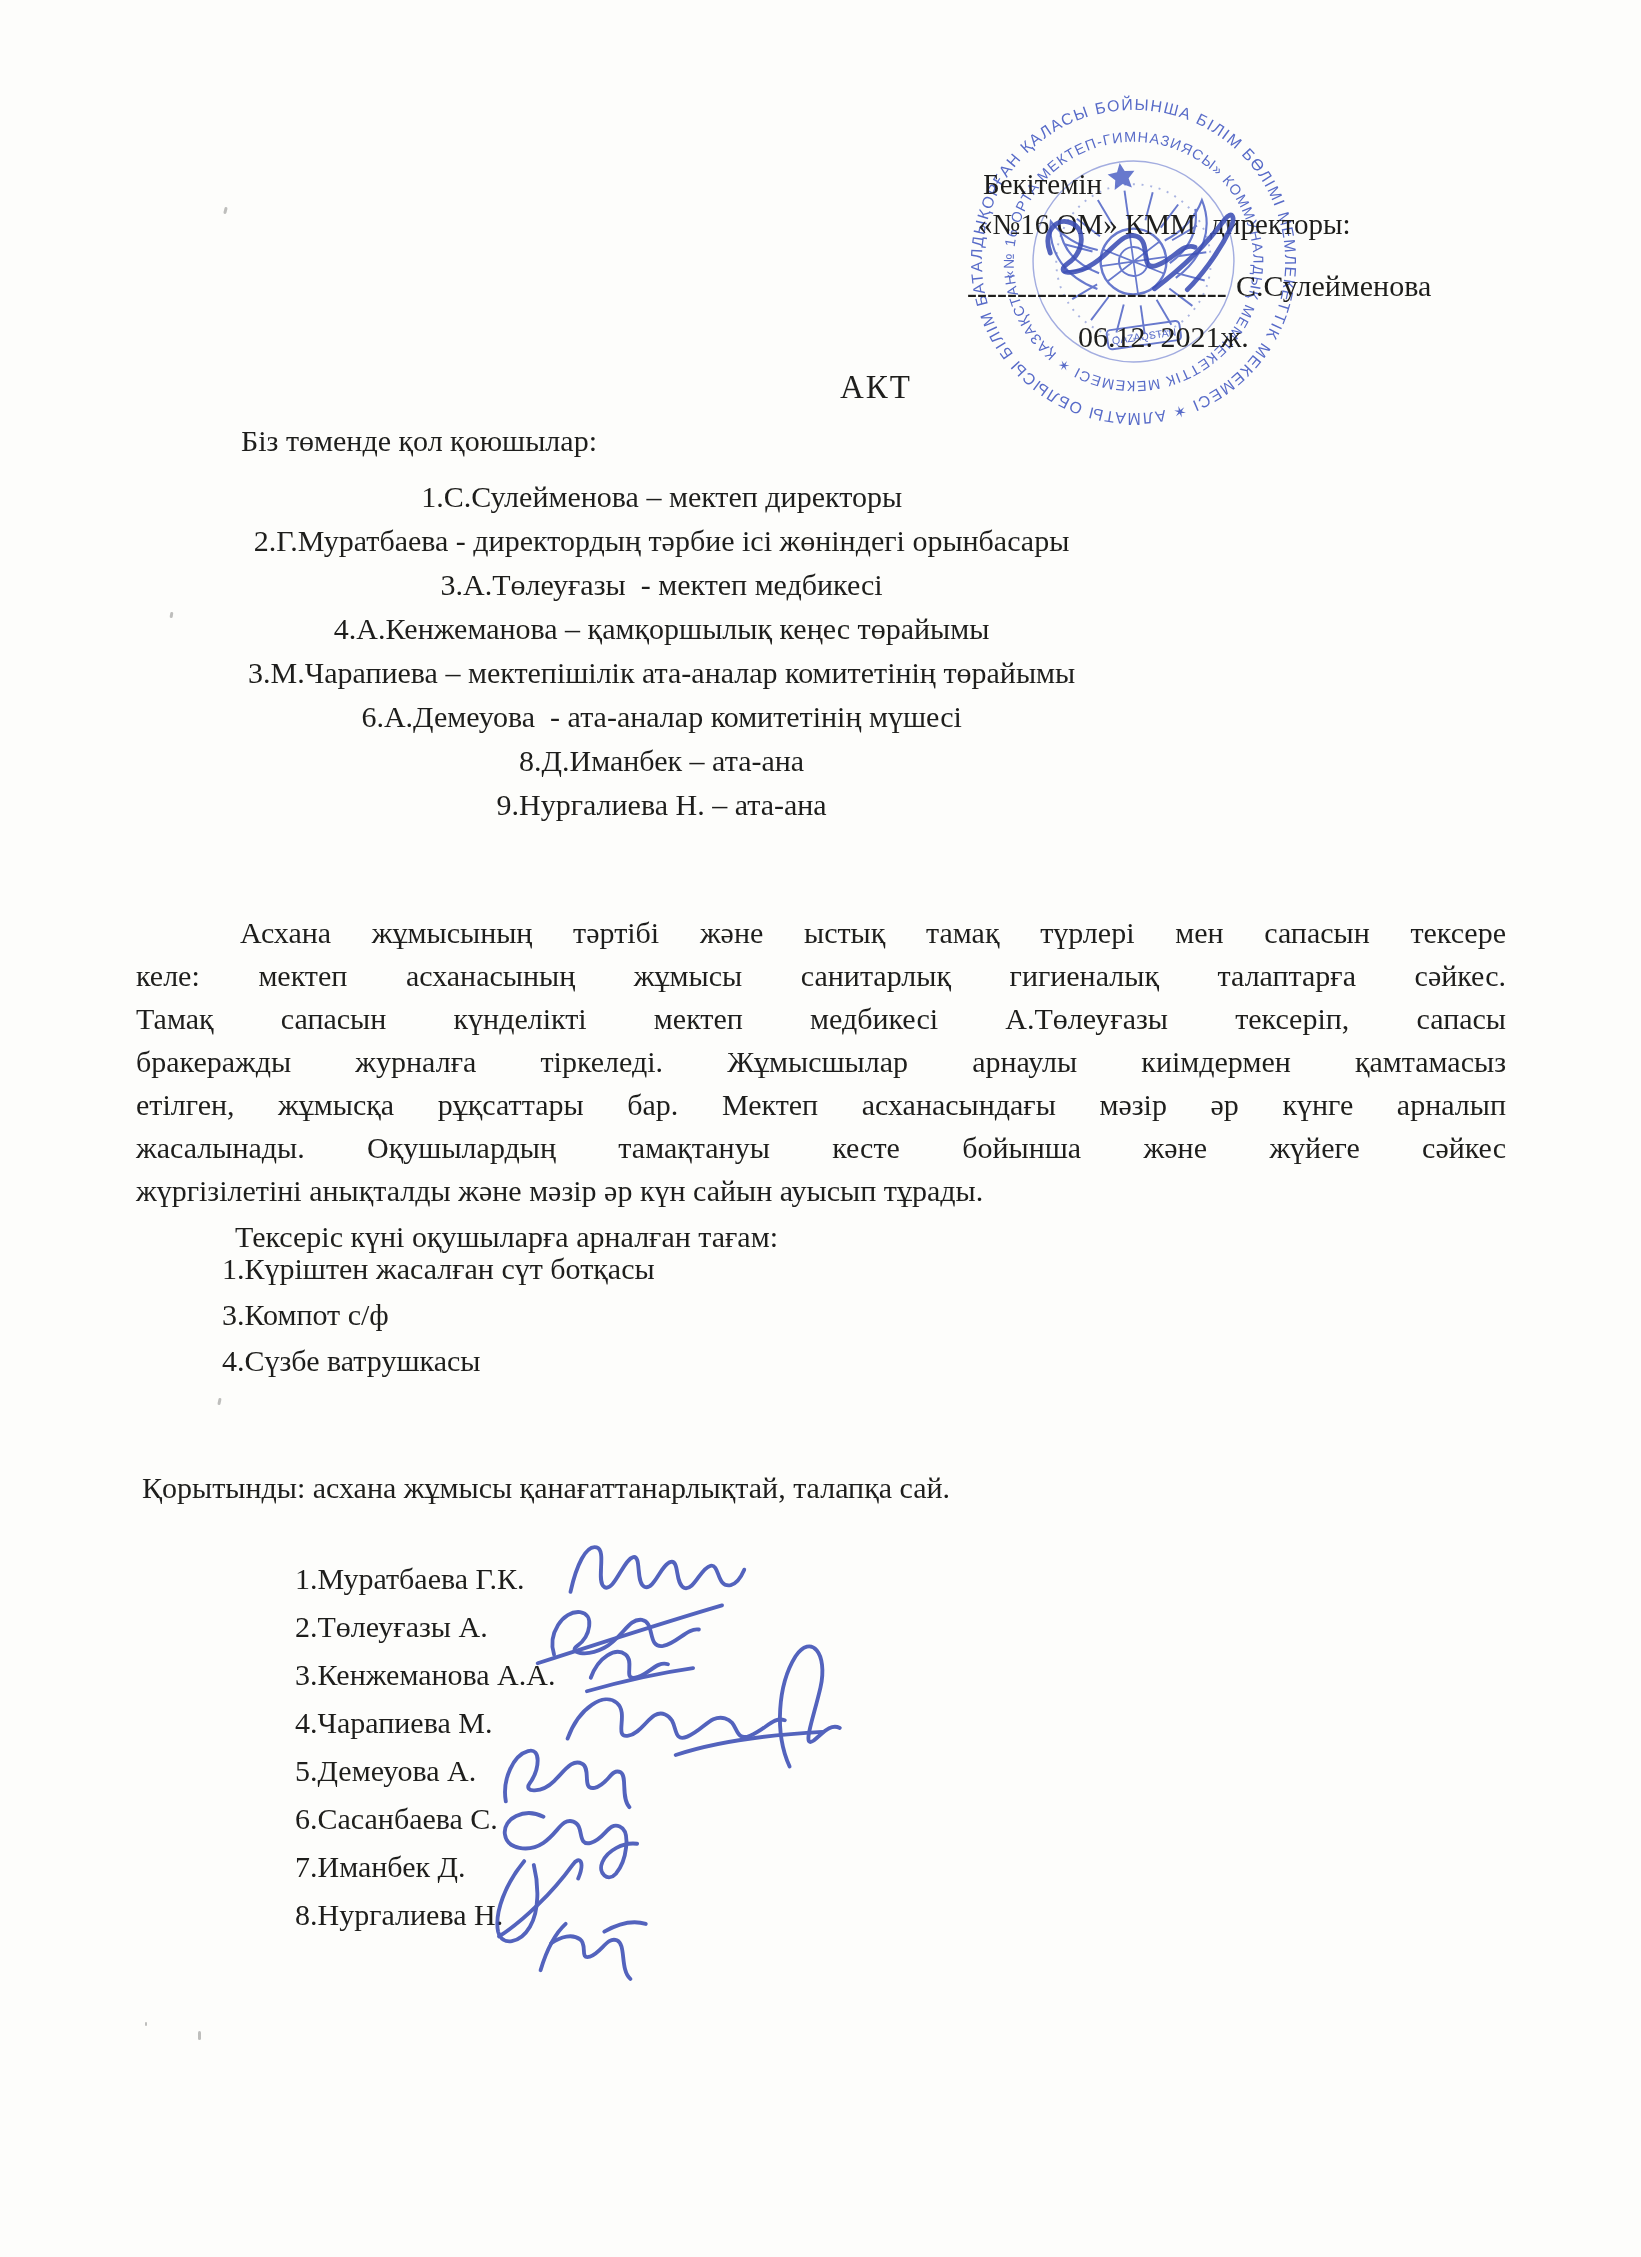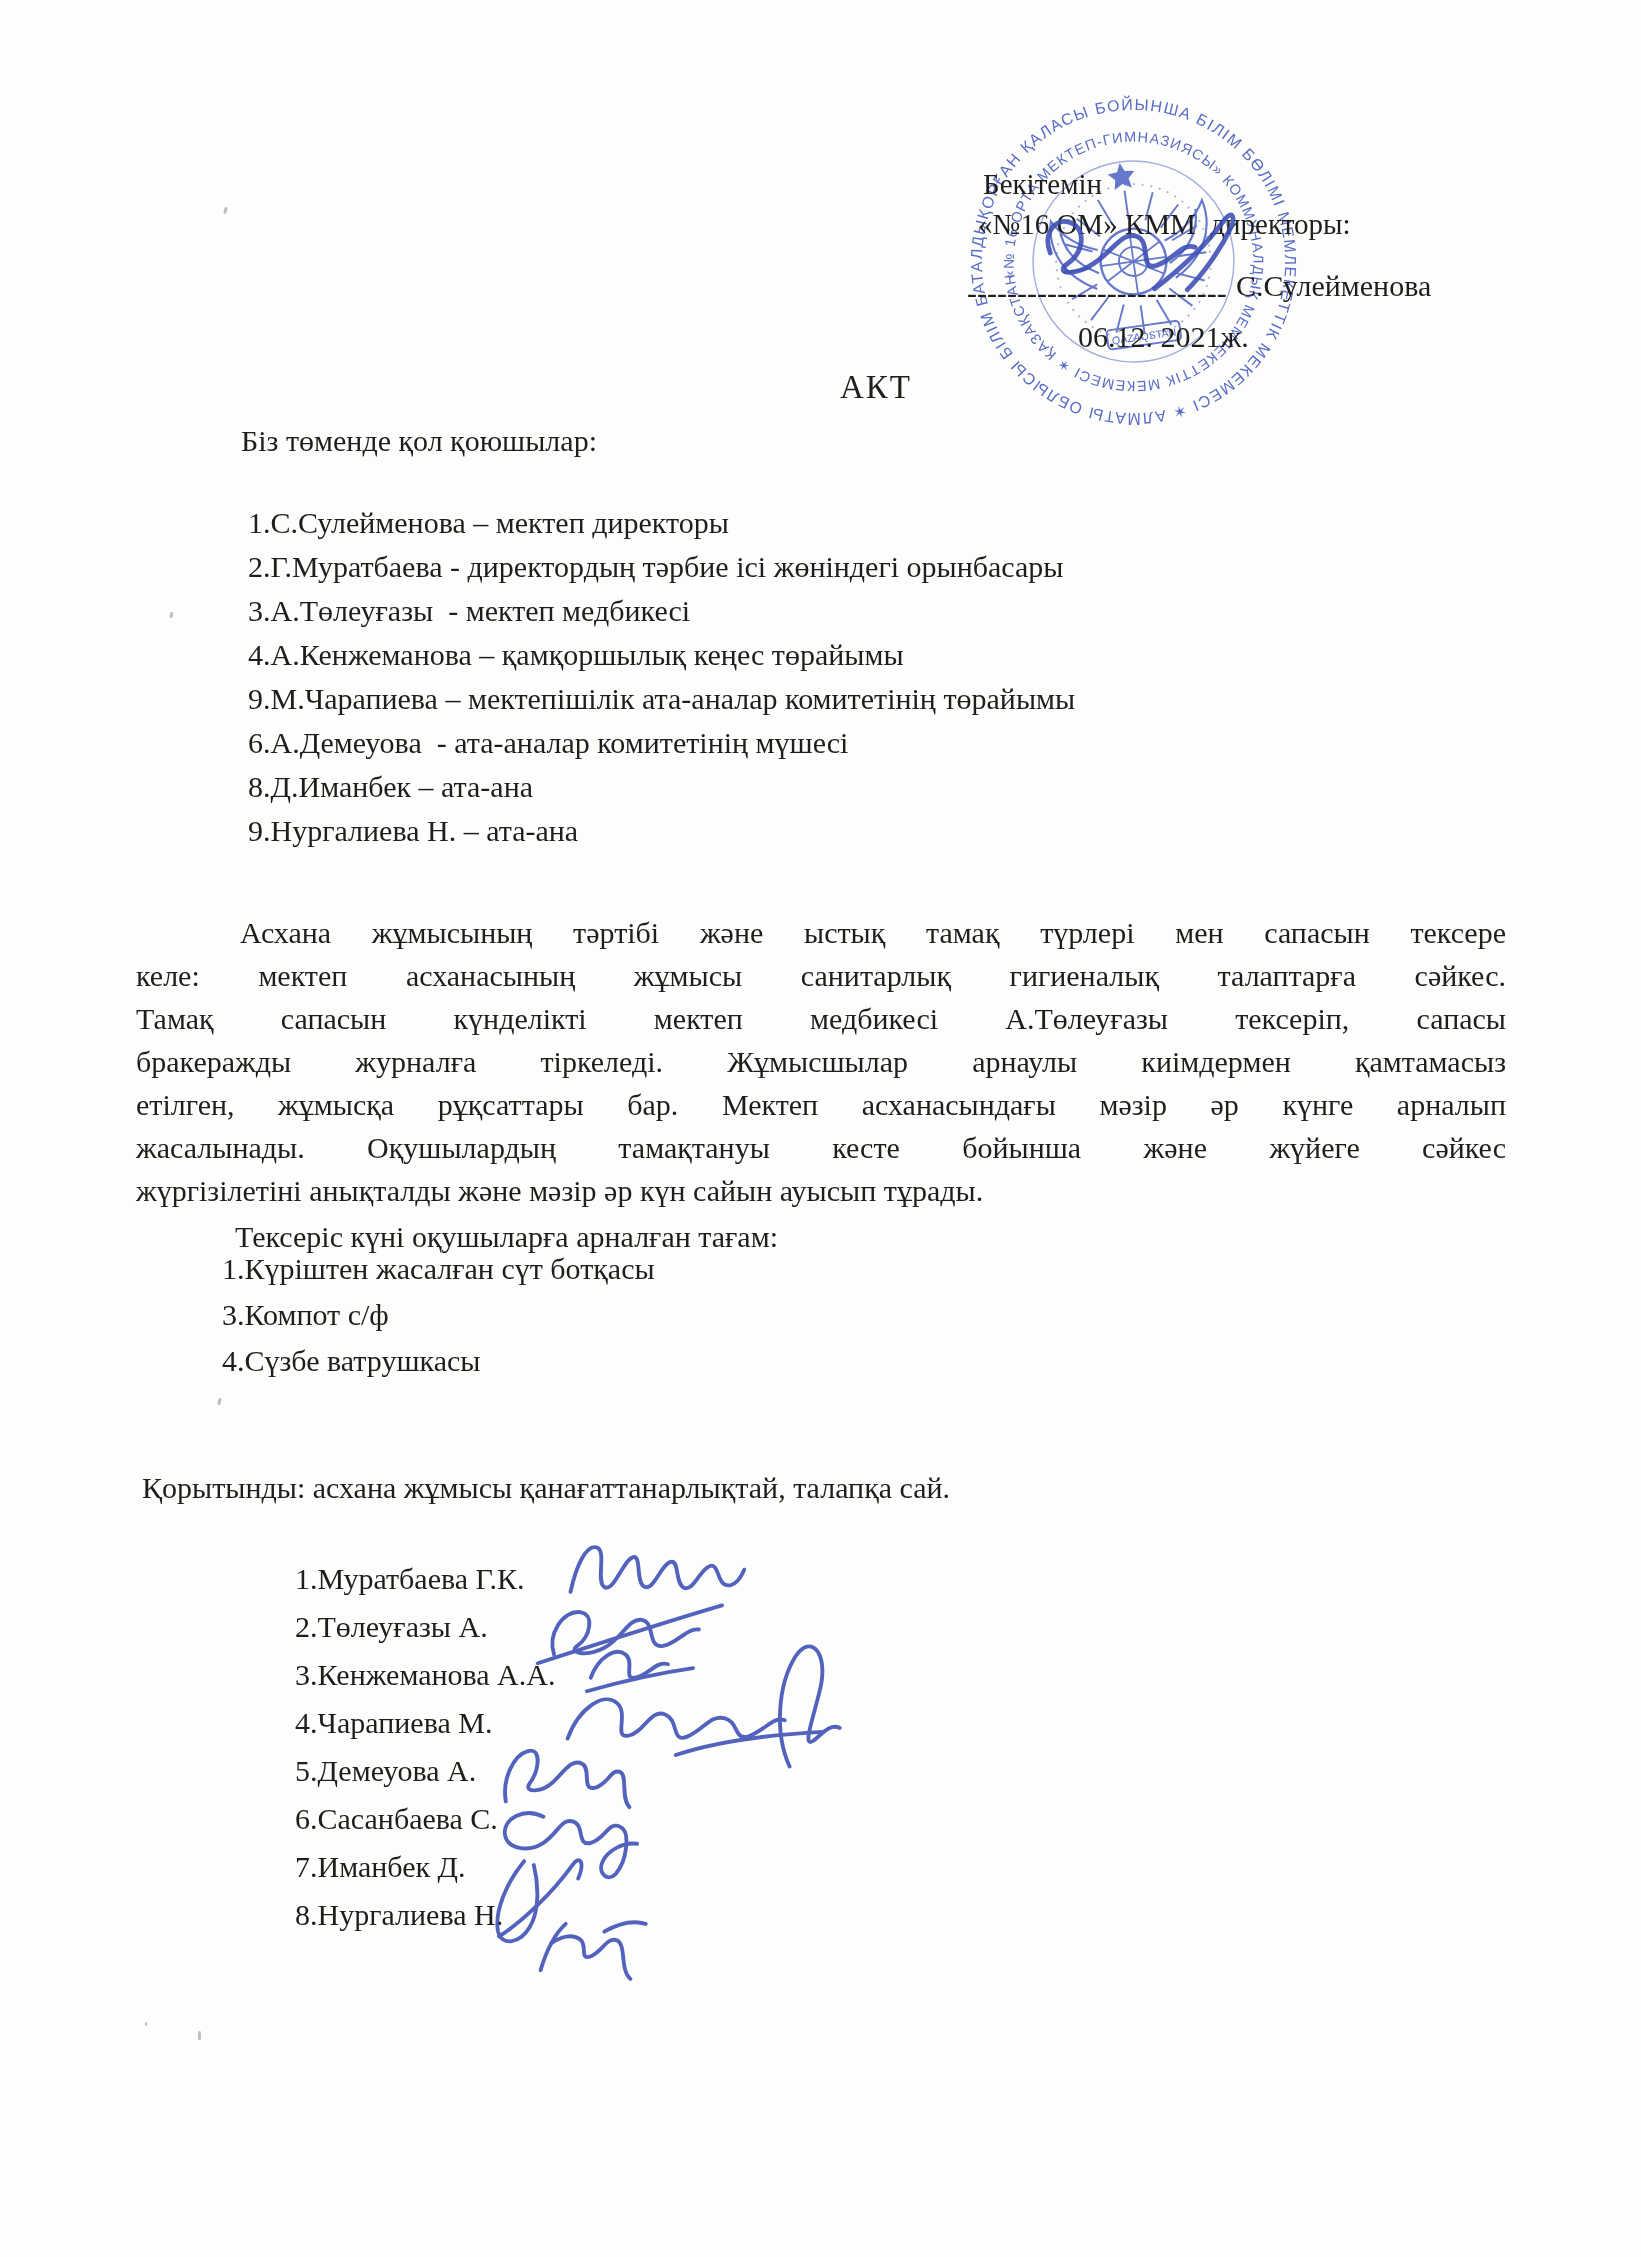--- a/index.html
+++ b/index.html
@@ -93,26 +93,26 @@
   <div class="abs t30 hdr pre" style="left:983px;top:154px;">Бекітемін</div>
   <div class="abs t30 hdr pre" style="left:978px;top:194px;">«№16 ОМ» КММ  директоры:</div>
   <div class="abs t31 hdr pre" style="left:967px;top:278px;">--------------------------</div>
   <div class="abs t31 hdr pre" style="left:1236px;top:271px;">С.Сулейменова</div>
   <div class="abs t31 hdr pre" style="left:1078px;top:322px;">06.12. 2021ж.</div>
 
   <div class="abs title hdr" style="left:840px;top:371px;">АКТ</div>
 
   <div class="abs t31 pre" style="left:241px;top:426px;">Біз төменде қол қоюшылар:</div>
 
-  <div class="abs list numlist" style="left:248px;top:501px;">
+  <div class="abs list numlist" style="left:248px;top:475px;text-align:center;">
     <div>1.С.Сулейменова – мектеп директоры</div>
     <div>2.Г.Муратбаева - директордың тәрбие ісі жөніндегі орынбасары</div>
     <div>3.А.Төлеуғазы  - мектеп медбикесі</div>
     <div>4.А.Кенжеманова – қамқоршылық кеңес төрайымы</div>
-    <div>9.М.Чарапиева – мектепішілік ата-аналар комитетінің төрайымы</div>
+    <div>3.М.Чарапиева – мектепішілік ата-аналар комитетінің төрайымы</div>
     <div>6.А.Демеуова  - ата-аналар комитетінің мүшесі</div>
     <div>8.Д.Иманбек – ата-ана</div>
     <div>9.Нургалиева Н. – ата-ана</div>
   </div>
 
   <div class="abs para" style="left:136px;top:911px;">
     <div class="pline first">Асхана жұмысының тәртібі және ыстық тамақ түрлері мен сапасын тексере</div>
     <div class="pline">келе: мектеп асханасының жұмысы санитарлық гигиеналық талаптарға сәйкес.</div>
     <div class="pline">Тамақ сапасын күнделікті мектеп медбикесі А.Төлеуғазы тексеріп, сапасы</div>
     <div class="pline">бракеражды журналға тіркеледі. Жұмысшылар арнаулы киімдермен қамтамасыз</div>

